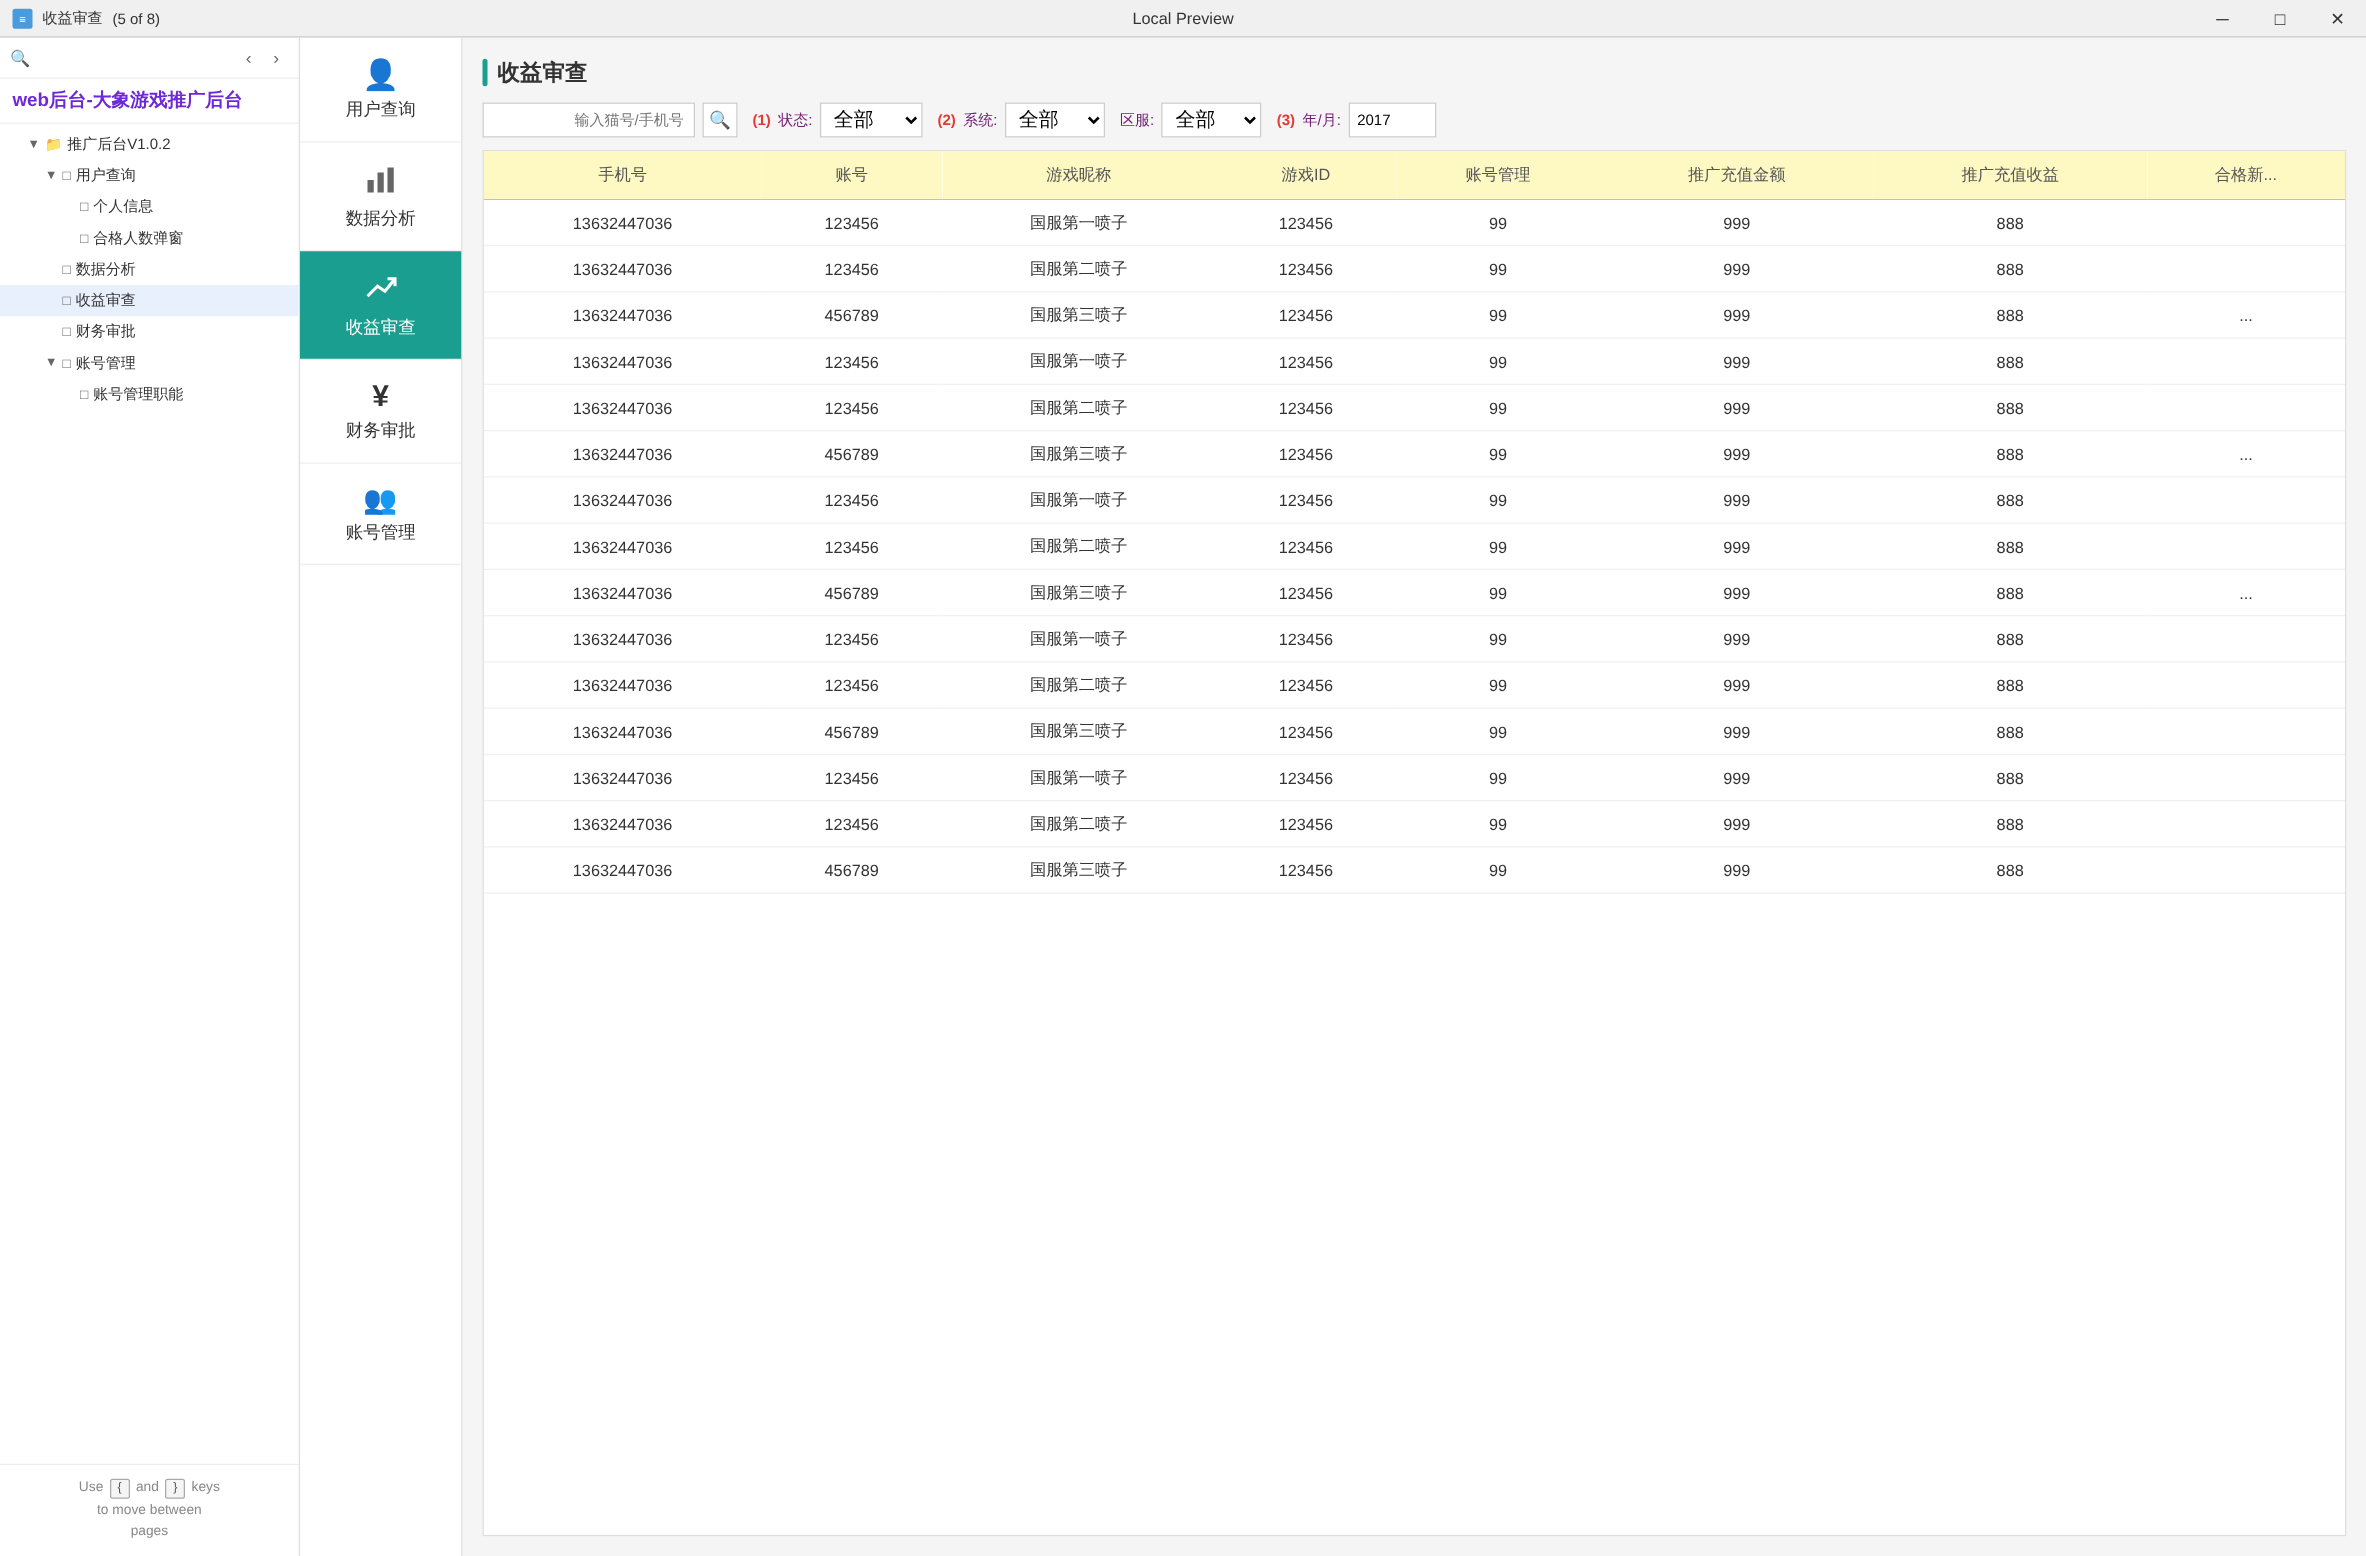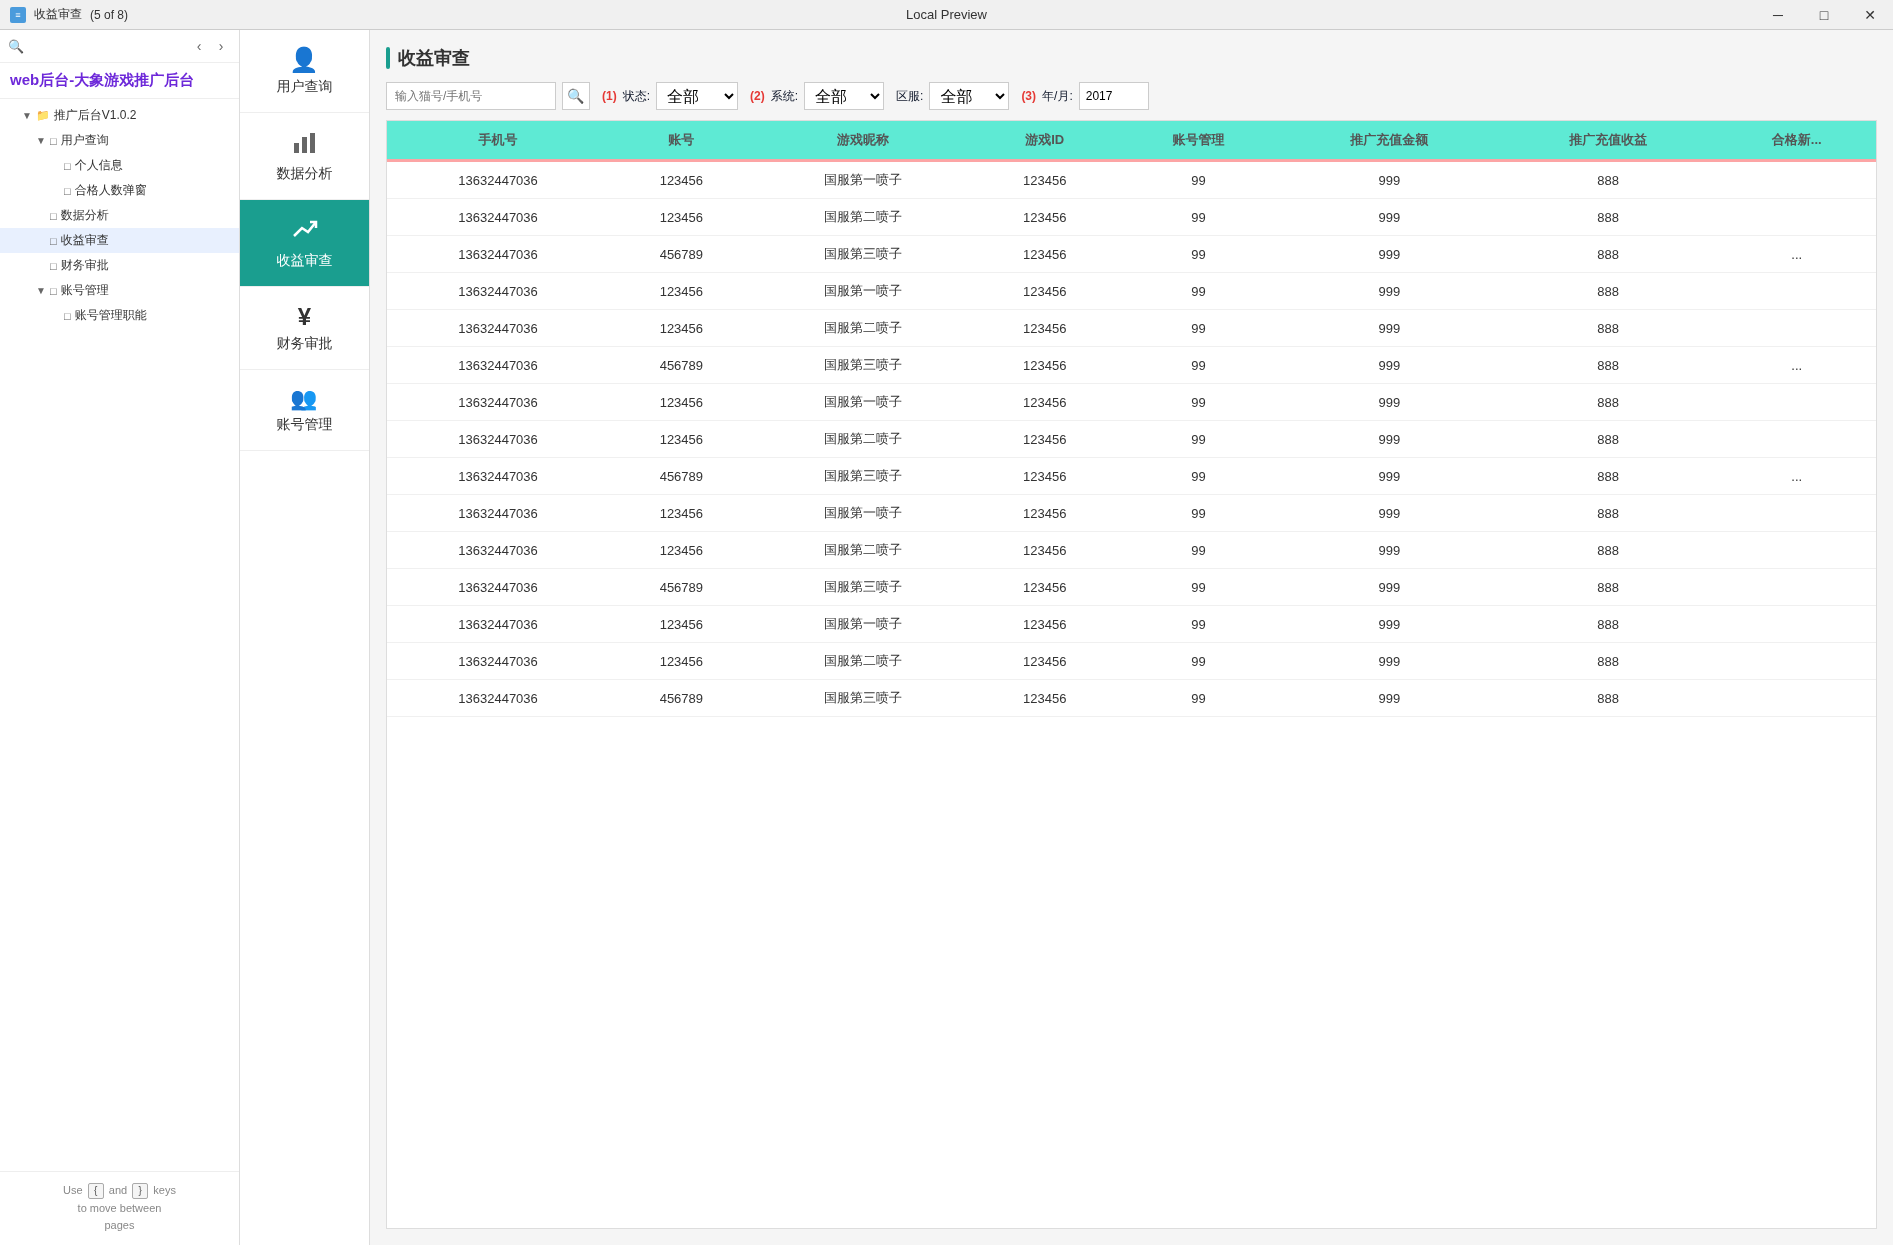--- a/index.html
+++ b/index.html
@@ -230,34 +230,35 @@
       margin-bottom: 10px;
       flex-wrap: wrap;
     }
     .filter-group {
       display: flex;
       align-items: center;
       gap: 6px;
     }
     .filter-label {
       font-size: 12px;
-      color: #0f172a;
+      color: #701a75;
     }
     .filter-num {
       color: #e53935;
       font-weight: bold;
       font-size: 12px;
     }
     .search-input {
       border: 1px solid #ccc;
       padding: 4px 8px;
       font-size: 12px;
       outline: none;
       width: 170px;
       height: 28px;
+      text-align: right;
     }
     .search-btn {
       width: 28px; height: 28px;
       border: 1px solid #ccc;
       background: white;
       cursor: pointer;
       display: flex; align-items: center; justify-content: center;
       font-size: 14px;
     }
     .filter-select {
@@ -276,25 +277,25 @@
       overflow: auto;
       background: white;
       border: 1px solid #ddd;
     }
     table {
       width: 100%;
       border-collapse: collapse;
       font-size: 13px;
     }
     thead th {
-      background: #5eead4;
-      border-bottom: 3px solid #fca5a5;
+      background: #fef9c3;
+      border-bottom: 1px solid #fca5a5;
       padding: 10px 12px;
       text-align: center;
-      font-weight: bold;
+      font-weight: normal;
       color: #555;
       white-space: nowrap;
       position: sticky;
       top: 0;
       z-index: 1;
     }
     tbody td {
       padding: 9px 12px;
       text-align: center;
       border-bottom: 1px solid #f0f0f0;

